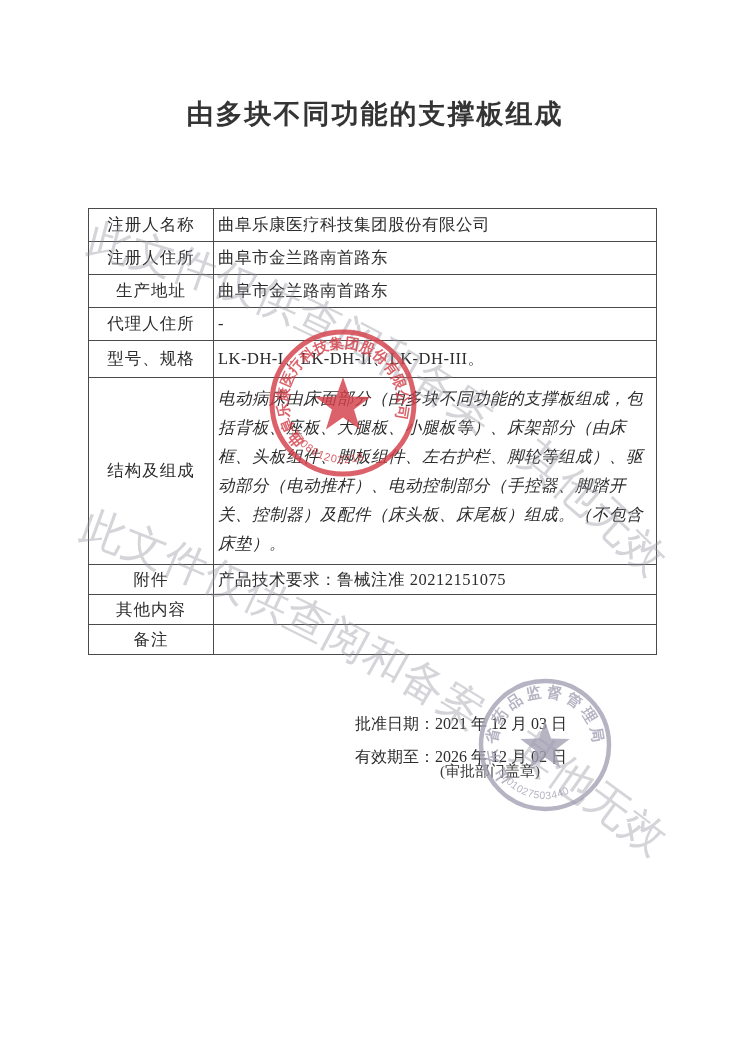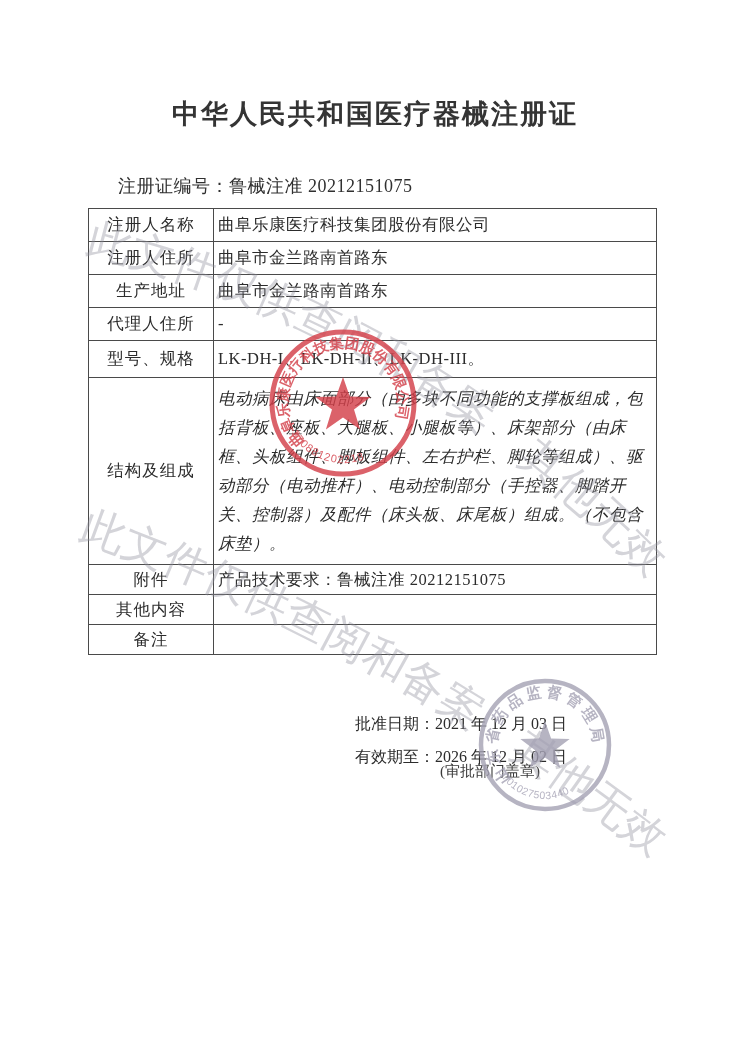--- a/index.html
+++ b/index.html
@@ -74,25 +74,22 @@
       <path id="wmpath2" d="M 78 538 Q 380 645 650 855" fill="none"></path>
     </defs>
     <text>
       <textPath href="#wmpath1">此文件仅供查阅和备案　其他无效</textPath>
     </text>
     <text>
       <textPath href="#wmpath2">此文件仅供查阅和备案　其他无效</textPath>
     </text>
   </svg>
 
-  <h1 class="title">中华人民共和国医疗器械注册证</h1>
+  <h1 class="title">由多块不同功能的支撑板组成</h1>
 
-  <div class="certno">
-    <span>注册证编号：</span><span>鲁械注准 20212151075</span>
-  </div>
 
   <table class="cert-table">
     <colgroup>
         <col class="c1">
         <col class="c2">
       </colgroup>
     <tbody>
       <tr class="r-std">
         <td class="lbl">注册人名称</td>
         <td class="val">曲阜乐康医疗科技集团股份有限公司</td>

